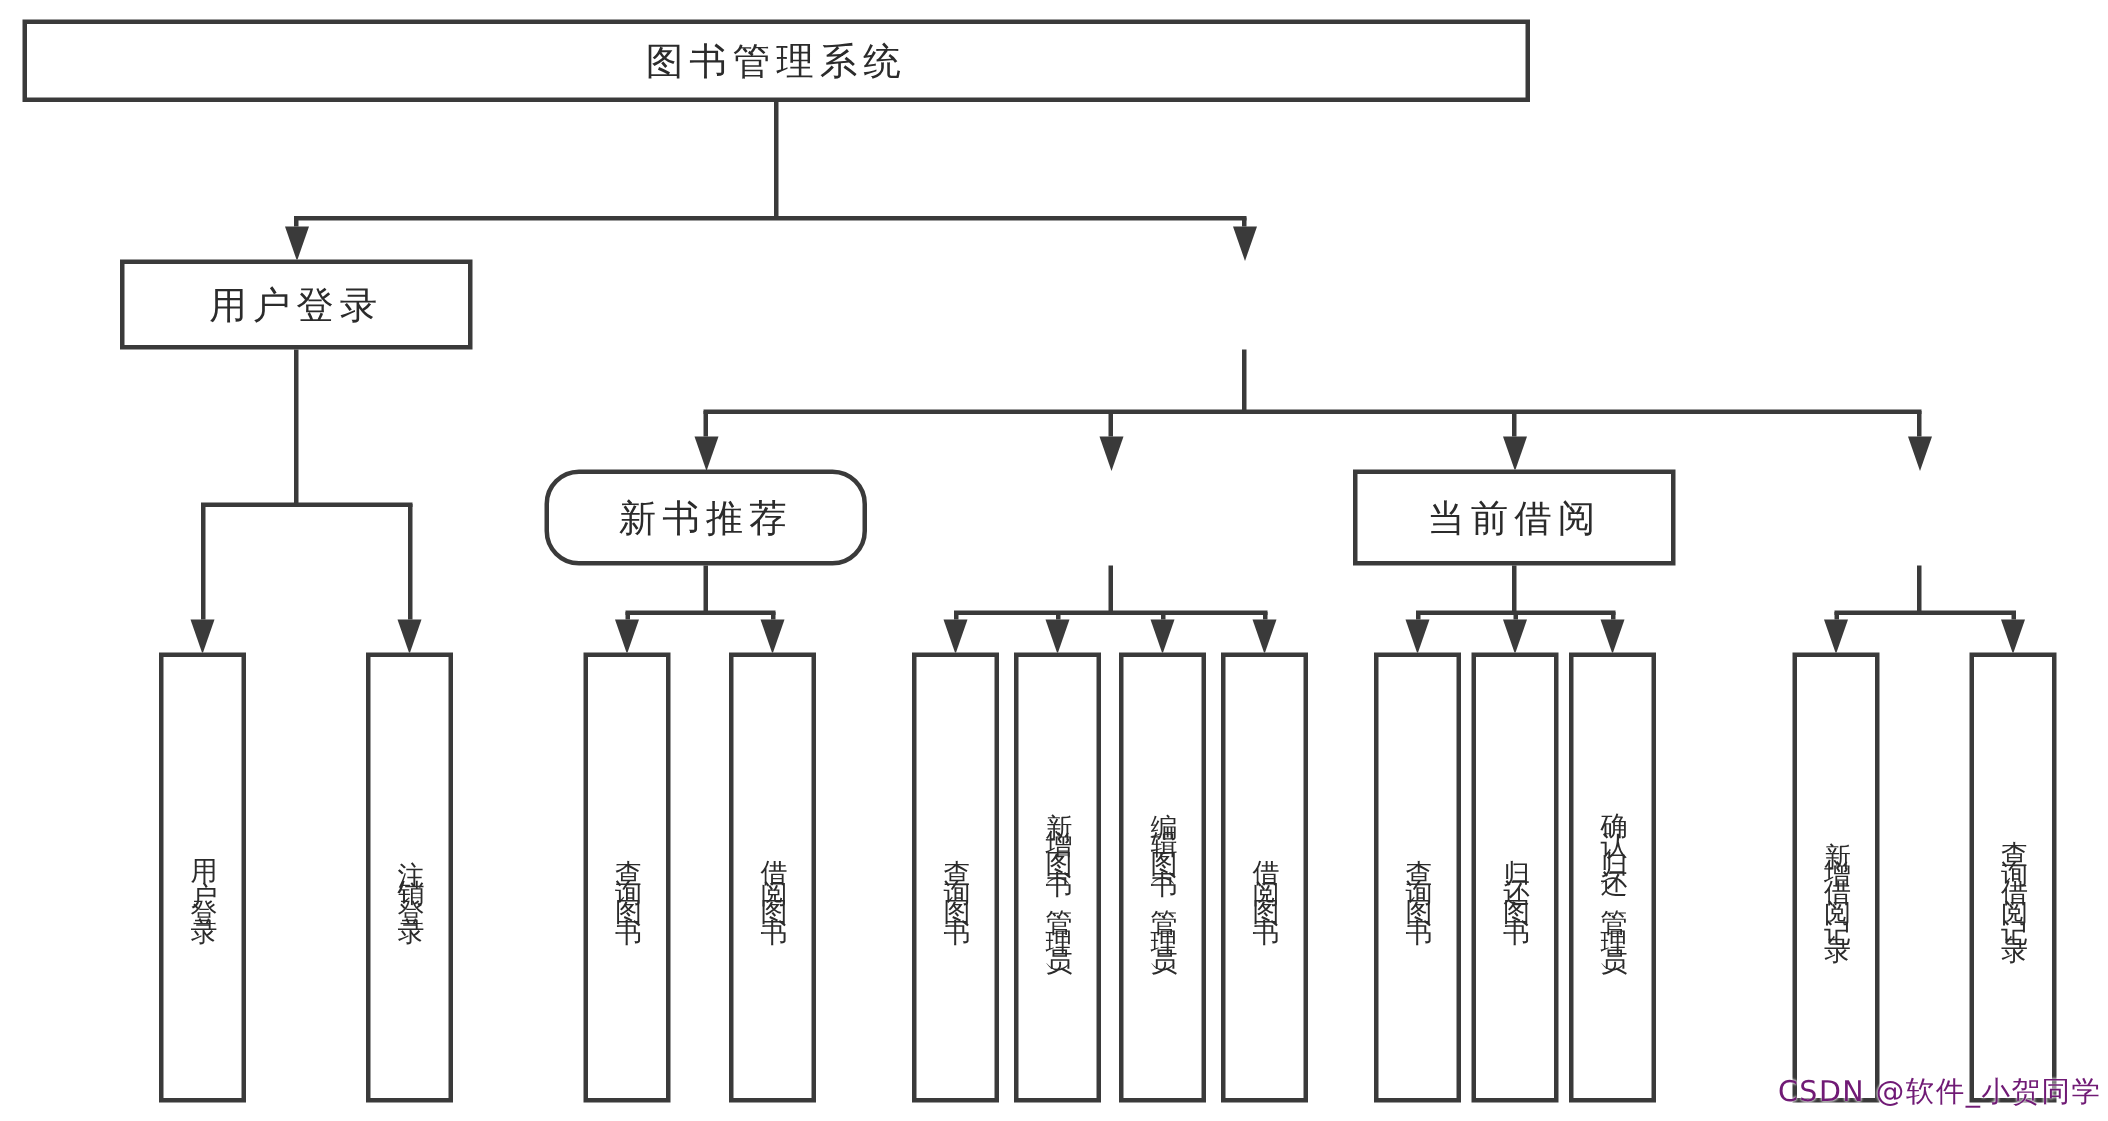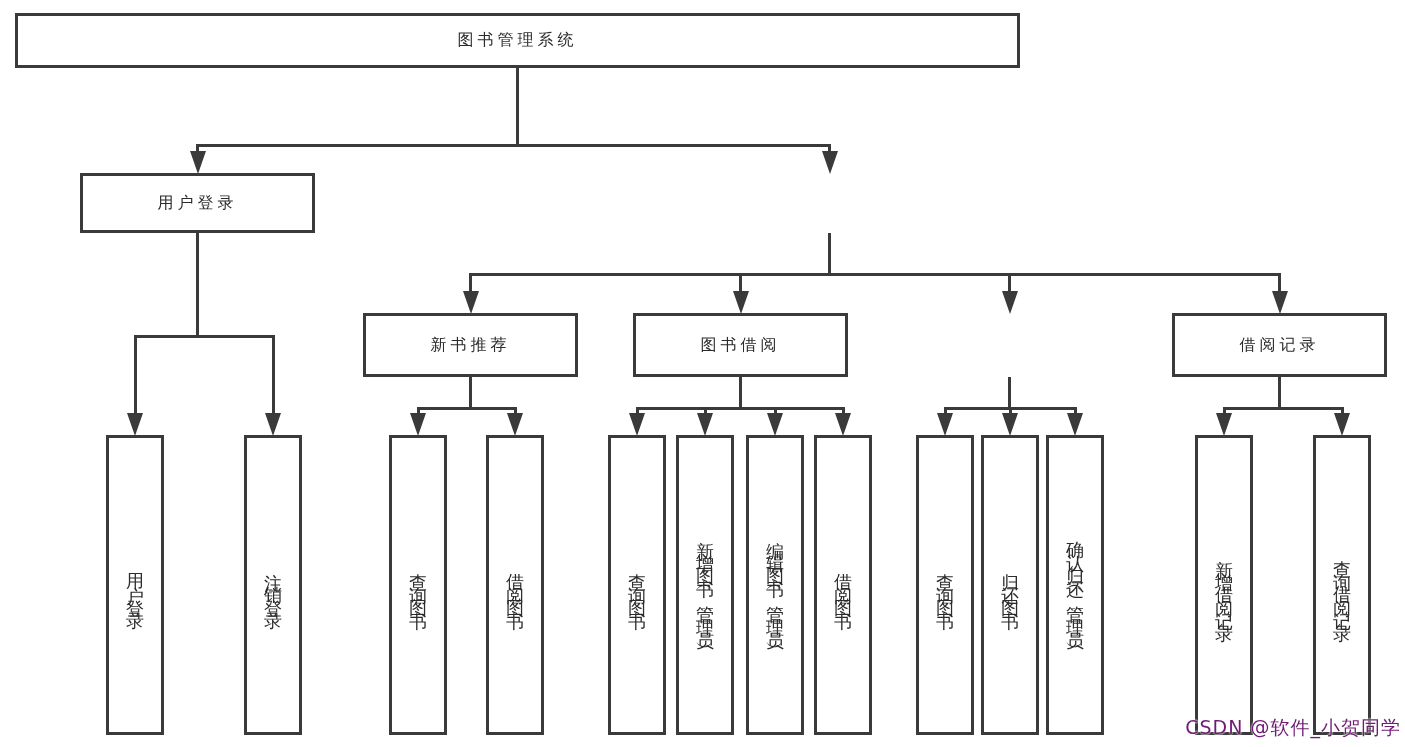--- a/index.html
+++ b/index.html
@@ -14,21 +14,21 @@
   .node {
     position: absolute;
     background: #ffffff;
     border: 3px solid #3a3a3a;
     display: flex;
     align-items: center;
     justify-content: center;
     color: #2b2b2b;
   }
   .node .lbl {
-    font-size: 16px;
+    font-size: 25px;
     letter-spacing: 4px;
     white-space: nowrap;
   }
   .node.vertical .lbl {
     writing-mode: vertical-rl;
     text-orientation: mixed;
     font-size: 18px;
     letter-spacing: 13px;
   }
   .edge { position: absolute; background: #3a3a3a; }
@@ -75,40 +75,37 @@
     <div class="arrow" style="left: 265px; top: 413px; border-top-color: rgb(58, 58, 58);"></div>
     <div class="node vertical" style="left: 244px; top: 435px; width: 58px; height: 300px; border-color: rgb(58, 58, 58); background: rgb(255, 255, 255); color: rgb(43, 43, 43);">
       <span class="lbl">注销登录</span>
     </div>
     <div class="edge" style="left: 828px; top: 145px; width: 3px; height: 6px; background: rgb(58, 58, 58);"></div>
     <div class="arrow" style="left: 821.5px; top: 151px; border-top-color: rgb(58, 58, 58);"></div>
     <div class="edge" style="left: 828px; top: 233px; width: 3px; height: 41px; background: rgb(58, 58, 58);"></div>
     <div class="edge" style="left: 469px; top: 272.5px; width: 812px; height: 3px; background: rgb(58, 58, 58);"></div>
     <div class="edge" style="left: 469px; top: 274px; width: 3px; height: 17px; background: rgb(58, 58, 58);"></div>
     <div class="arrow" style="left: 462.5px; top: 291px; border-top-color: rgb(58, 58, 58);"></div>
-    <div class="node" style="left: 363px; top: 313px; width: 215px; height: 64px; border-color: rgb(58, 58, 58); background: rgb(255, 255, 255); color: rgb(43, 43, 43);">
+    <div class="node" style="left: 363px; top: 313px; width: 215px; height: 64px; border-color: rgb(58, 58, 58); background: rgb(255, 255, 255); color: rgb(43, 43, 43); border-radius: 23px;">
       <span class="lbl">新书推荐</span>
     </div>
     <div class="edge" style="left: 469px; top: 377px; width: 3px; height: 31px; background: rgb(58, 58, 58);"></div>
     <div class="edge" style="left: 416.5px; top: 406.5px; width: 100px; height: 3px; background: rgb(58, 58, 58);"></div>
     <div class="edge" style="left: 416.5px; top: 408px; width: 3px; height: 5px; background: rgb(58, 58, 58);"></div>
     <div class="arrow" style="left: 410px; top: 413px; border-top-color: rgb(58, 58, 58);"></div>
     <div class="node vertical" style="left: 389px; top: 435px; width: 58px; height: 300px; border-color: rgb(58, 58, 58); background: rgb(255, 255, 255); color: rgb(43, 43, 43);">
       <span class="lbl">查询图书</span>
     </div>
     <div class="edge" style="left: 513.5px; top: 408px; width: 3px; height: 5px; background: rgb(58, 58, 58);"></div>
     <div class="arrow" style="left: 507px; top: 413px; border-top-color: rgb(58, 58, 58);"></div>
     <div class="node vertical" style="left: 486px; top: 435px; width: 58px; height: 300px; border-color: rgb(58, 58, 58); background: rgb(255, 255, 255); color: rgb(43, 43, 43);">
       <span class="lbl">借阅图书</span>
     </div>
     <div class="edge" style="left: 739px; top: 274px; width: 3px; height: 17px; background: rgb(58, 58, 58);"></div>
     <div class="arrow" style="left: 732.5px; top: 291px; border-top-color: rgb(58, 58, 58);"></div>
-    <div class="node" style="left: 633px; top: 313px; width: 215px; height: 64px; border-color: rgb(58, 58, 58); background: rgb(255, 255, 255); color: rgb(43, 43, 43);">
-      <span class="lbl">图书借阅</span>
-    </div>
     <div class="edge" style="left: 739px; top: 377px; width: 3px; height: 31px; background: rgb(58, 58, 58);"></div>
     <div class="edge" style="left: 635.5px; top: 406.5px; width: 209px; height: 3px; background: rgb(58, 58, 58);"></div>
     <div class="edge" style="left: 635.5px; top: 408px; width: 3px; height: 5px; background: rgb(58, 58, 58);"></div>
     <div class="arrow" style="left: 629px; top: 413px; border-top-color: rgb(58, 58, 58);"></div>
     <div class="node vertical" style="left: 608px; top: 435px; width: 58px; height: 300px; border-color: rgb(58, 58, 58); background: rgb(255, 255, 255); color: rgb(43, 43, 43);">
       <span class="lbl">查询图书</span>
     </div>
     <div class="edge" style="left: 703.5px; top: 408px; width: 3px; height: 5px; background: rgb(58, 58, 58);"></div>
     <div class="arrow" style="left: 697px; top: 413px; border-top-color: rgb(58, 58, 58);"></div>
     <div class="node vertical" style="left: 676px; top: 435px; width: 58px; height: 300px; border-color: rgb(58, 58, 58); background: rgb(255, 255, 255); color: rgb(43, 43, 43);">
@@ -119,42 +116,42 @@
     <div class="node vertical" style="left: 746px; top: 435px; width: 58px; height: 300px; border-color: rgb(58, 58, 58); background: rgb(255, 255, 255); color: rgb(43, 43, 43);">
       <span class="lbl">编辑图书（管理员）</span>
     </div>
     <div class="edge" style="left: 841.5px; top: 408px; width: 3px; height: 5px; background: rgb(58, 58, 58);"></div>
     <div class="arrow" style="left: 835px; top: 413px; border-top-color: rgb(58, 58, 58);"></div>
     <div class="node vertical" style="left: 814px; top: 435px; width: 58px; height: 300px; border-color: rgb(58, 58, 58); background: rgb(255, 255, 255); color: rgb(43, 43, 43);">
       <span class="lbl">借阅图书</span>
     </div>
     <div class="edge" style="left: 1008px; top: 274px; width: 3px; height: 17px; background: rgb(58, 58, 58);"></div>
     <div class="arrow" style="left: 1001.5px; top: 291px; border-top-color: rgb(58, 58, 58);"></div>
+    <div class="node" style="left: 902px; top: 313px; width: 215px; height: 64px; border-color: rgb(58, 58, 58); background: rgb(255, 255, 255); color: rgb(43, 43, 43);">
+      <span class="lbl">当前借阅</span>
+    </div>
     <div class="edge" style="left: 1008px; top: 377px; width: 3px; height: 31px; background: rgb(58, 58, 58);"></div>
     <div class="edge" style="left: 943.5px; top: 406.5px; width: 133px; height: 3px; background: rgb(58, 58, 58);"></div>
     <div class="edge" style="left: 943.5px; top: 408px; width: 3px; height: 5px; background: rgb(58, 58, 58);"></div>
     <div class="arrow" style="left: 937px; top: 413px; border-top-color: rgb(58, 58, 58);"></div>
     <div class="node vertical" style="left: 916px; top: 435px; width: 58px; height: 300px; border-color: rgb(58, 58, 58); background: rgb(255, 255, 255); color: rgb(43, 43, 43);">
       <span class="lbl">查询图书</span>
     </div>
     <div class="edge" style="left: 1008.5px; top: 408px; width: 3px; height: 5px; background: rgb(58, 58, 58);"></div>
     <div class="arrow" style="left: 1002px; top: 413px; border-top-color: rgb(58, 58, 58);"></div>
     <div class="node vertical" style="left: 981px; top: 435px; width: 58px; height: 300px; border-color: rgb(58, 58, 58); background: rgb(255, 255, 255); color: rgb(43, 43, 43);">
       <span class="lbl">归还图书</span>
     </div>
     <div class="edge" style="left: 1073.5px; top: 408px; width: 3px; height: 5px; background: rgb(58, 58, 58);"></div>
     <div class="arrow" style="left: 1067px; top: 413px; border-top-color: rgb(58, 58, 58);"></div>
     <div class="node vertical" style="left: 1046px; top: 435px; width: 58px; height: 300px; border-color: rgb(58, 58, 58); background: rgb(255, 255, 255); color: rgb(43, 43, 43);">
       <span class="lbl">确认归还（管理员）</span>
     </div>
     <div class="edge" style="left: 1278px; top: 274px; width: 3px; height: 17px; background: rgb(58, 58, 58);"></div>
     <div class="arrow" style="left: 1271.5px; top: 291px; border-top-color: rgb(58, 58, 58);"></div>
-    <div class="node" style="left: 1172px; top: 313px; width: 215px; height: 64px; border-color: rgb(58, 58, 58); background: rgb(255, 255, 255); color: rgb(43, 43, 43);">
-      <span class="lbl">借阅记录</span>
-    </div>
     <div class="edge" style="left: 1278px; top: 377px; width: 3px; height: 31px; background: rgb(58, 58, 58);"></div>
     <div class="edge" style="left: 1222.5px; top: 406.5px; width: 121px; height: 3px; background: rgb(58, 58, 58);"></div>
     <div class="edge" style="left: 1222.5px; top: 408px; width: 3px; height: 5px; background: rgb(58, 58, 58);"></div>
     <div class="arrow" style="left: 1216px; top: 413px; border-top-color: rgb(58, 58, 58);"></div>
     <div class="node vertical" style="left: 1195px; top: 435px; width: 58px; height: 300px; border-color: rgb(58, 58, 58); background: rgb(255, 255, 255); color: rgb(43, 43, 43);">
       <span class="lbl">新增借阅记录</span>
     </div>
     <div class="edge" style="left: 1340.5px; top: 408px; width: 3px; height: 5px; background: rgb(58, 58, 58);"></div>
     <div class="arrow" style="left: 1334px; top: 413px; border-top-color: rgb(58, 58, 58);"></div>
     <div class="node vertical" style="left: 1313px; top: 435px; width: 58px; height: 300px; border-color: rgb(58, 58, 58); background: rgb(255, 255, 255); color: rgb(43, 43, 43);">

